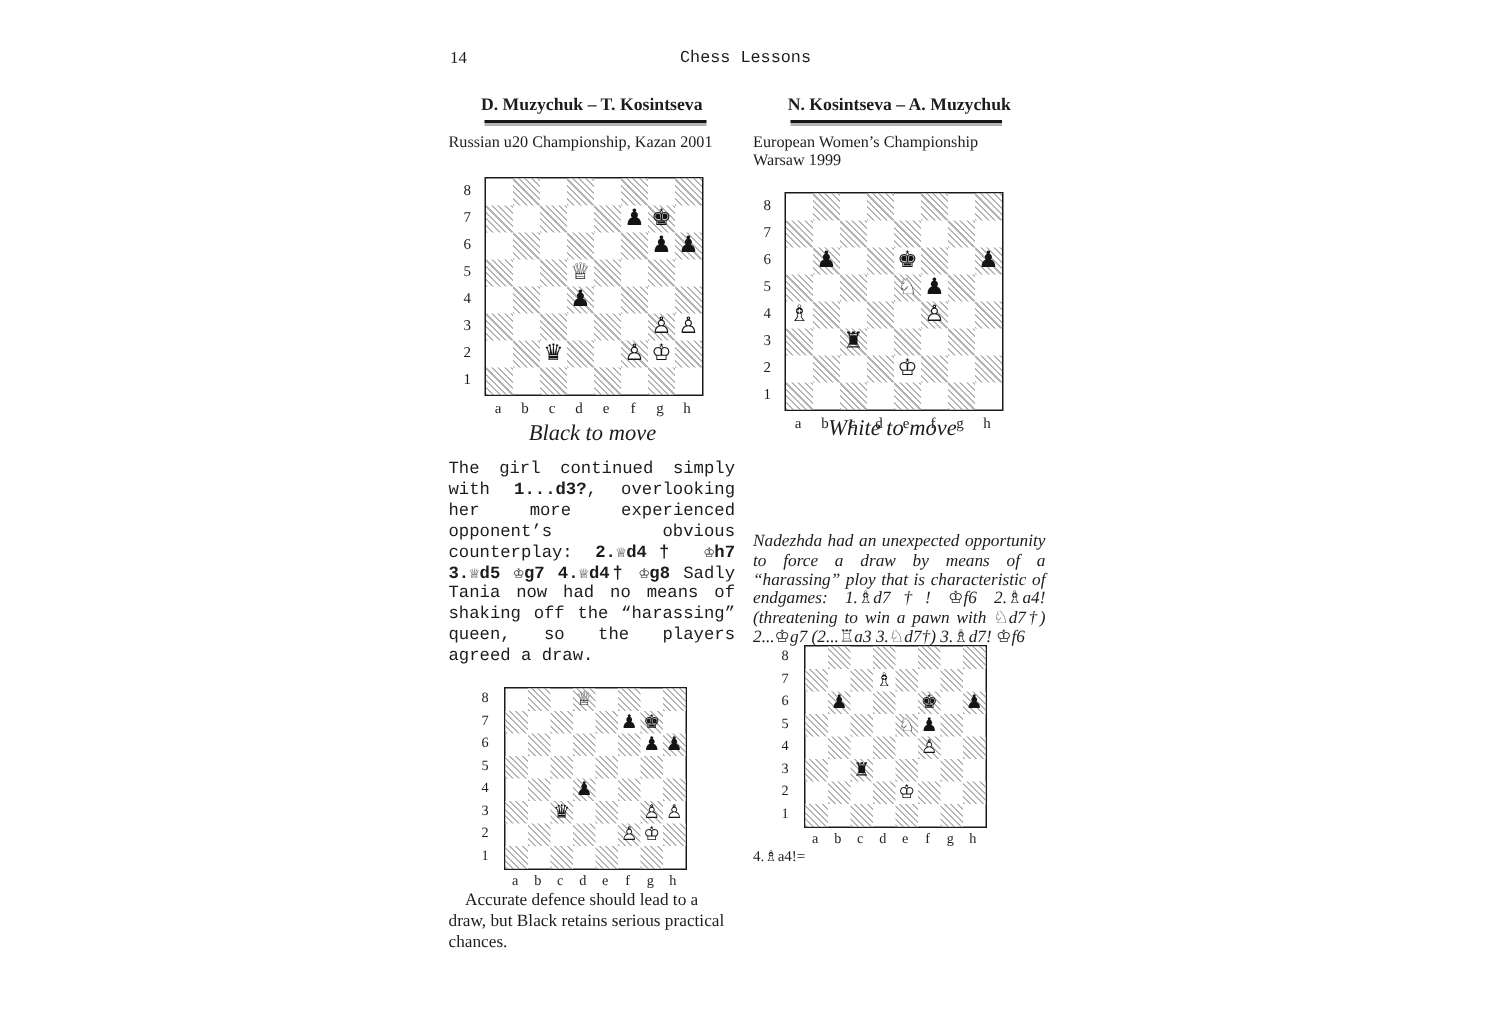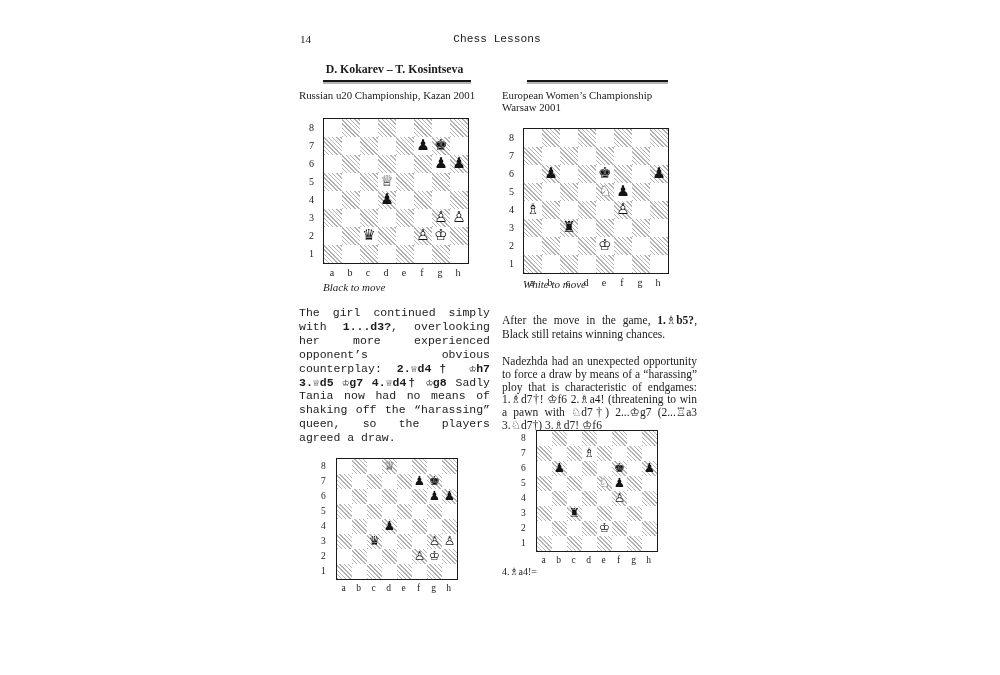--- a/index.html
+++ b/index.html
@@ -9,25 +9,25 @@
   .pagenum{position:absolute;font-size:11.2px;}
   .runhead{position:absolute;font-size:11.2px;text-align:center;}
 
   .title{position:absolute;font-weight:bold;font-size:11.8px;text-align:center;}
   .rule{position:absolute;height:2px;background:#161616;box-shadow:0 2px 0 #b5b5b5;}
   .event{position:absolute;font-size:10.8px;text-align:left;line-height:12.5px;}
 
   .para{position:absolute;text-align:justify;font-size:11.5px;line-height:13.9px;
         font-family:"Liberation Serif","DejaVu Sans",serif;}
   .para .b{font-weight:bold;}
-  .para.tight{line-height:12.8px;}
+  .para.tight{line-height:12.8px;font-style:italic;}
   .para.indent{text-indent:11px;text-align:left;}
   .moveline{position:absolute;font-size:10px;font-family:"Liberation Serif","DejaVu Sans",serif;}
 
-  .caption{position:absolute;font-style:italic;font-size:11px;}
+  .caption{position:absolute;font-style:italic;font-size:15px;text-align:center;}
 
   
   .board{position:absolute;}
   .board-main{display:flex;}
   .rank-labels{display:grid;grid-auto-rows:var(--sq);width:var(--lab);}
   .rank-label{display:flex;align-items:center;justify-content:flex-start;
               font-size:var(--labfs);color:#1c1c1c;}
   .board-squares{display:grid;grid-template-columns:repeat(8,var(--sq));
                  grid-auto-rows:var(--sq);border:1px solid #1a1a1a;background:#fff;}
   .sq{position:relative;width:var(--sq);height:var(--sq);}
@@ -48,21 +48,21 @@
   #board-right-bot  {left:521px;top:430px;--sq:15px;--lab:15px;--labfs:9.5px;}
 </style>
 </head>
 <body>
 
 <div class="page">
 
   <div class="pagenum" style="left:300px;top:33px;">14</div>
   <div class="runhead" style="left:430px;top:33px;width:134px;font-family:Liberation Mono, monospace;">Chess Lessons</div>
 
-  <div class="title" style="left:299px;top:62px;width:191px;">D. Kokarev – T. Kosintseva</div>
+  <div class="title" style="left:299px;top:62px;width:191px;">D. Muzychuk – T. Kosintseva</div>
   <div class="rule" style="left:323px;top:80px;width:148px;"></div>
   <div class="event" style="left:299px;top:89px;width:191px;">Russian u20 Championship, Kazan 2001</div>
 
   <div class="board" id="board-left-top">
       <div class="board-wrap">
         <div class="board-main">
           <div class="rank-labels">
             <div class="rank-label">8</div>
             <div class="rank-label">7</div>
             <div class="rank-label">6</div>
@@ -339,24 +339,26 @@
           <div class="file-label">c</div>
           <div class="file-label">d</div>
           <div class="file-label">e</div>
           <div class="file-label">f</div>
           <div class="file-label">g</div>
           <div class="file-label">h</div>
         </div>
       </div>
     </div>
 
-
+  <div class="para indent" style="left:299px;top:594px;width:191px;"><span>Accurate defence should lead to a draw, but Black retains serious practical chances.</span></div>
+
+  <div class="title" style="left:502px;top:62px;width:195px;">N. Kosintseva – A. Muzychuk</div>
   <div class="rule" style="left:527px;top:80px;width:141px;"></div>
   <div class="event" style="left:502px;top:89px;width:195px;">European Women’s Championship</div>
-  <div class="event" style="left:502px;top:101px;width:195px;">Warsaw 2001</div>
+  <div class="event" style="left:502px;top:101px;width:195px;">Warsaw 1999</div>
 
   <div class="board" id="board-right-top">
       <div class="board-wrap">
         <div class="board-main">
           <div class="rank-labels">
             <div class="rank-label">8</div>
             <div class="rank-label">7</div>
             <div class="rank-label">6</div>
             <div class="rank-label">5</div>
             <div class="rank-label">4</div>
@@ -478,21 +480,20 @@
           <div class="file-label">d</div>
           <div class="file-label">e</div>
           <div class="file-label">f</div>
           <div class="file-label">g</div>
           <div class="file-label">h</div>
         </div>
       </div>
     </div>
   <div class="caption" style="left:523px;top:278px;width:144px;">White to move</div>
 
-  <div class="para" style="left:502px;top:314px;width:195px;"><span>After the move in the game, </span><span class="b">1.♗b5?</span><span>, Black still retains winning chances.</span></div>
   <div class="para tight" style="left:502px;top:355px;width:195px;"><span>Nadezhda had an unexpected opportunity to force a draw by means of a “harassing” ploy that is characteristic of endgames: 1.♗d7†! ♔f6 2.♗a4! (threatening to win a pawn with ♘d7†) 2...♔g7 (2...♖a3 3.♘d7†) 3.♗d7! ♔f6</span></div>
 
   <div class="board" id="board-right-bot">
       <div class="board-wrap">
         <div class="board-main">
           <div class="rank-labels">
             <div class="rank-label">8</div>
             <div class="rank-label">7</div>
             <div class="rank-label">6</div>
             <div class="rank-label">5</div>

